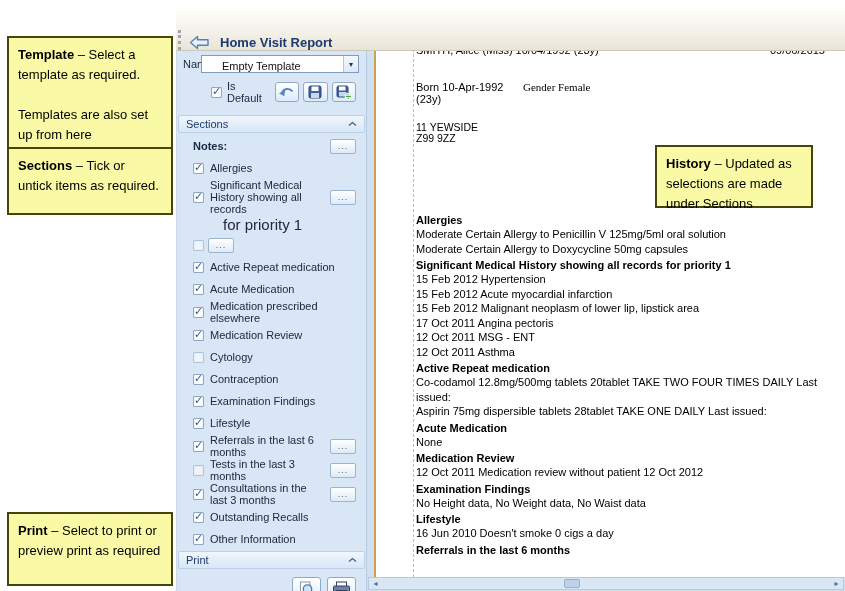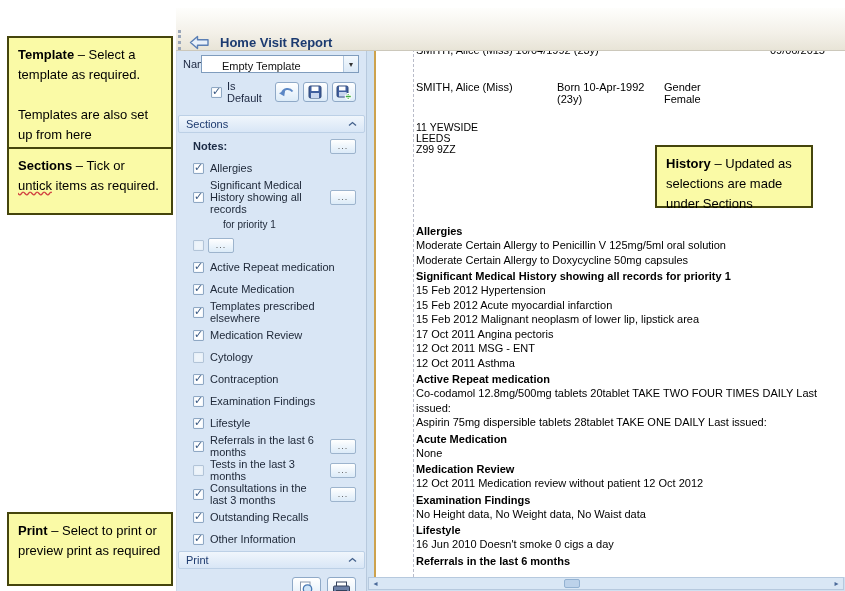--- a/index.html
+++ b/index.html
@@ -10,21 +10,21 @@
     font-family:"Liberation Sans","DejaVu Sans",sans-serif;
   }
 
   
   .callout {
     position:absolute; background:#fafaa6; border:2px solid #45450c;
     padding:7px 9px; font-size:13px; line-height:20px; color:#000; z-index:30;
   }
   .callout p { margin:0; }
   .callout p + p { margin-top:20px; }
-  .squiggle { text-decoration:underline; text-decoration-style:wavy;
+  .squiggle { text-decoration-style:wavy;
     text-decoration-color:#d04040; }
   #co-template { left:7px; top:36px;  width:166px; height:116px; }
   #co-sections { left:7px; top:147px; width:166px; height:68px;  }
   #co-print    { left:7px; top:512px; width:166px; height:74px;  }
   #co-report   { left:655px; top:145px; width:158px; height:63px; }
 
   
   .title-bar {
     position:absolute; left:176px; top:8px; right:0; height:43px;
     background:linear-gradient(#fefefc,#f3f0e8 60%,#e8e4d7);
@@ -82,21 +82,21 @@
     padding:2px 10px 0 16px; font-size:11px; font-weight:bold; color:#1a2a44;gap:34px; }
   .notes-row .more { margin-left:auto; }
   .more { width:26px; height:15px; flex:none; margin-left:4px;
     border-color:#9db4cd; border-radius:2px;
     font-size:9px; line-height:5px; letter-spacing:1px; color:#555;
     font-family:"Liberation Sans",sans-serif; }
   .sec-row { display:flex; align-items:center; min-height:22px;
     padding:0 10px 0 16px; }
   .sec-label { font-size:11px; color:#202a3a; margin-left:6px; flex:1;
     line-height:12px; }
-  .sec-sub { font-size:10px; color:#202a3a; padding-left:46px; height:19px;
+  .sec-sub { font-size:15px; color:#202a3a; padding-left:46px; height:19px;
     display:flex; align-items:center; }
 
   
   .print-group { height:78px; flex:none; }
   .print-btns { display:flex; justify-content:flex-end; gap:6px;
     padding:8px 10px 0 0; }
   .print-btn { width:29px; height:25px; }
 
   
   .report-area { position:absolute; left:367px; top:29px; right:0; bottom:0;
@@ -107,21 +107,21 @@
   .margin-h { position:absolute; left:0; right:0; top:4px;
     border-top:1px dashed #b9bcc9; }
   .margin-v { position:absolute; top:0; bottom:0; left:37px;
     border-left:1px dashed #b9bcc9; }
   .page-content { position:absolute; left:40px; top:0; right:6px; color:#000; }
   .pt-line1 { display:flex; justify-content:space-between; width:409px;
     font-size:11px; }
   .pt-banner { display:flex; margin-top:25px; font-size:11px; }
   .f-name { width:141px; flex:none; }
   .f-born { width:107px; flex:none; }
-  .f-gender { width:75px; flex:none; }
+  .f-gender { width:75px; flex:none;font-family:Liberation Serif, serif; }
   .pt-address { margin-top:17px; font-size:10.5px; line-height:11px; }
   .rpt-body { margin-top:70px; width:432px; }
   .rpt-h { font-size:11px; font-weight:bold; line-height:13px; margin-top:3px; }
   .rpt-line { font-size:11px; line-height:14.5px; }
 
   
   .hscroll { position:absolute; left:1px; right:1px; bottom:1px; height:13px;
     background:#d9e7f5; border:1px solid #b6c9de; display:flex;
     align-items:center; }
   .sb-arrow { width:13px; flex:none; text-align:center; font-size:8px;
@@ -236,21 +236,21 @@
         <div class="sec-row">
           <span class="cb checked"></span>
           <span class="sec-label">Active Repeat medication</span>
         </div>
         <div class="sec-row">
           <span class="cb checked"></span>
           <span class="sec-label">Acute Medication</span>
         </div>
         <div class="sec-row">
           <span class="cb checked"></span>
-          <span class="sec-label">Templates prescribed elsewhere</span>
+          <span class="sec-label">Medication prescribed elsewhere</span>
         </div>
         <div class="sec-row">
           <span class="cb checked"></span>
           <span class="sec-label">Medication Review</span>
         </div>
         <div class="sec-row">
           <span class="cb"></span>
           <span class="sec-label">Cytology</span>
         </div>
         <div class="sec-row">
@@ -321,27 +321,25 @@
 <div class="report-area">
   <div class="page">
     <div class="margin-h"></div>
     <div class="margin-v"></div>
     <div class="page-content">
       <div class="pt-line1">
         <span>SMITH, Alice (Miss) 10/04/1992 (23y)</span>
         <span>09/06/2015</span>
       </div>
       <div class="pt-banner">
-        <span class="f-name">SMITH, Alice (Miss)</span>
         <span class="f-born">Born 10-Apr-1992 (23y)</span>
         <span class="f-gender">Gender Female</span>
       </div>
       <div class="pt-address" id="address">
           <div>11 YEWSIDE</div>
-          <div>LEEDS</div>
           <div>Z99 9ZZ</div>
         </div>
       <div class="rpt-body" id="rpt-body">
           <div class="rpt-h">Allergies</div>
           <div class="rpt-line">Moderate Certain Allergy to Penicillin V 125mg/5ml oral solution</div>
           <div class="rpt-line">Moderate Certain Allergy to Doxycycline 50mg capsules</div>
           <div class="rpt-h">Significant Medical History showing all records  for priority 1</div>
           <div class="rpt-line">15 Feb 2012 Hypertension</div>
           <div class="rpt-line">15 Feb 2012 Acute myocardial infarction</div>
           <div class="rpt-line">15 Feb 2012 Malignant neoplasm of lower lip, lipstick area</div>

